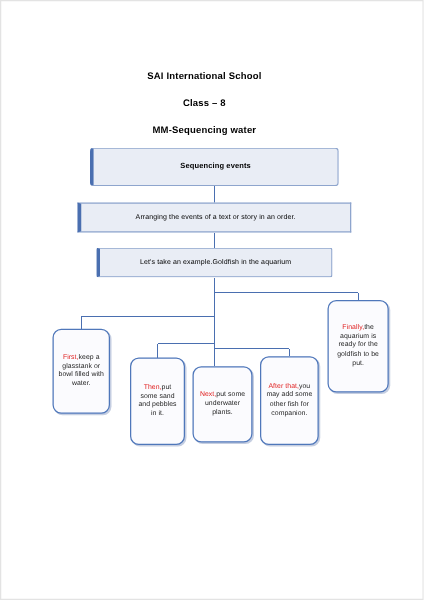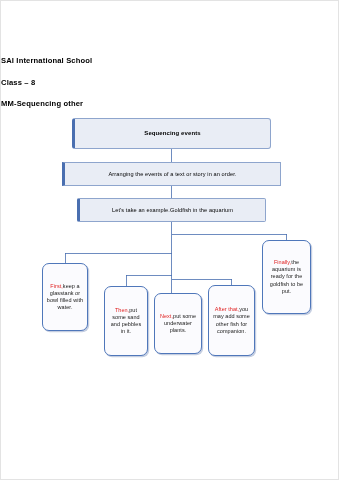--- a/index.html
+++ b/index.html
@@ -8,21 +8,21 @@
     font-family:"Liberation Sans","DejaVu Sans",sans-serif;
     color:#000;
   }
   #page{
     position:absolute;inset:0;background:#fff;
     border:1px solid #e3e3e3;box-sizing:border-box;
   }
 
   
   .heading{
-    position:absolute;left:0;right:12px;top:56px;text-align:left;
+    position:absolute;left:0;right:12px;top:56px;text-align:center;
   }
   .heading .line{
     font-size:7.6px;font-weight:bold;letter-spacing:.15px;
     line-height:1;margin:0 0 14px 0;
   }
   .heading .line:last-child{margin-bottom:0;}
 
   
   #wires{position:absolute;left:0;top:0;width:339px;height:480px;}
 
@@ -69,21 +69,21 @@
   #s5{left:261px;top:239px;width:49px;height:74px;}
 </style>
 </head>
 <body>
 
 <div id="page">
 
   <div class="heading">
     <div class="line">SAI International School</div>
     <div class="line">Class – 8</div>
-    <div class="line">MM-Sequencing other</div>
+    <div class="line">MM-Sequencing water</div>
   </div>
 
   <svg id="wires" viewBox="0 0 339 480" xmlns="http://www.w3.org/2000/svg">
     <g stroke="#4a6fb0" stroke-width="0.8" fill="none" shape-rendering="crispEdges">
 
       <line x1="170.5" y1="148" x2="170.5" y2="161"></line>
 
       <line x1="170.5" y1="185" x2="170.5" y2="197"></line>
 
       <line x1="170.5" y1="221" x2="170.5" y2="292"></line>

